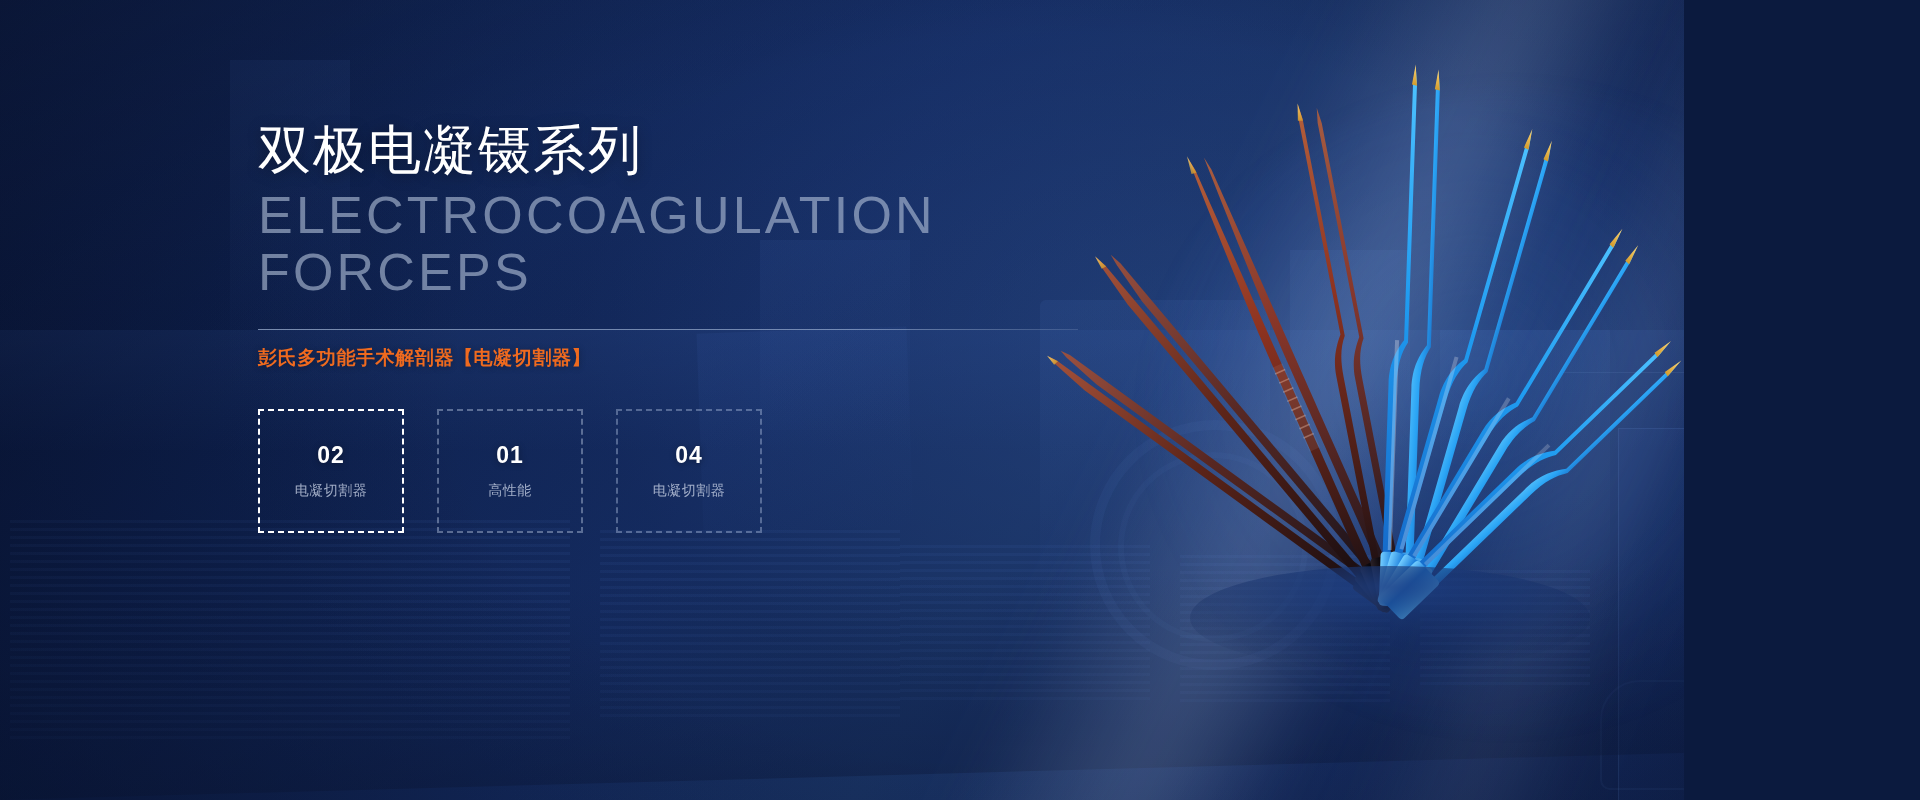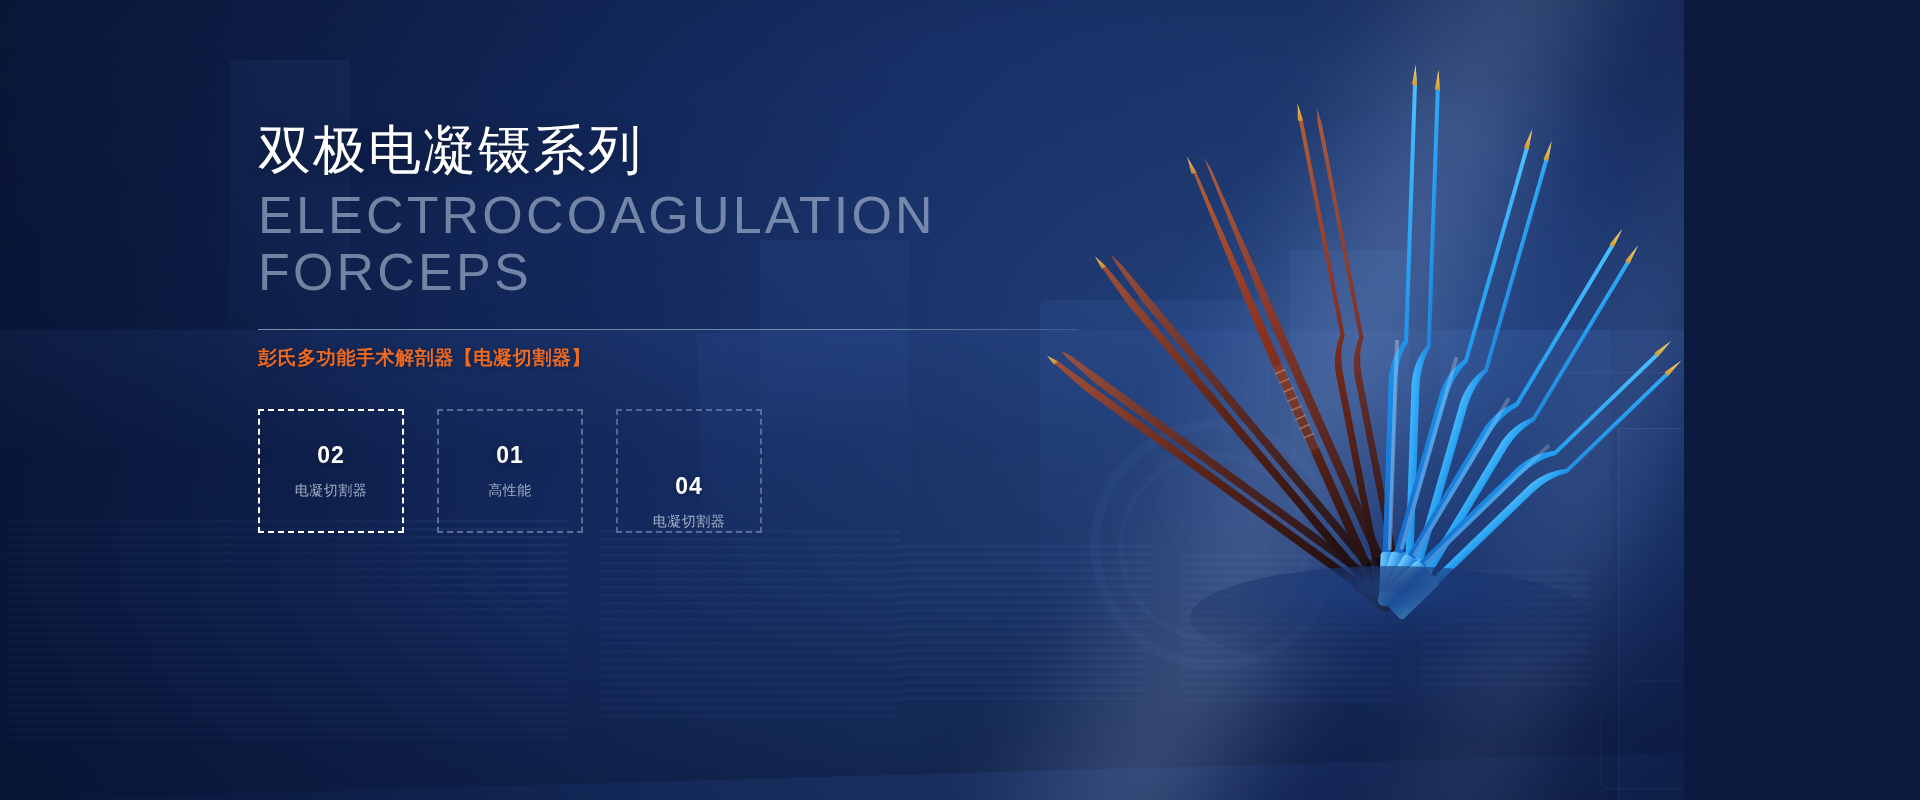--- a/index.html
+++ b/index.html
@@ -109,21 +109,21 @@
   }
   .feature .num{ font-size:23px; font-weight:700; letter-spacing:1px; color:#ffffff;
     text-shadow:0 1px 6px rgba(0,0,0,.35); }
   .feature .lbl{ margin-top:13px; font-size:14px; letter-spacing:.5px;
     color:rgba(196,206,226,0.80); }
 
   .feature.is-active{ border-color:rgba(214,226,246,0.52); }
   .feature.is-active .num{ color:#ef6a1f; font-size:23px; }
   .feature.is-active .lbl{ color:#ef6a1f; font-weight:700; }
   .feature.is-bright{ border-color:#ffffff; }
-  .feature.is-dim{ border-color:rgba(196,212,240,0.36);justify-content:flex-end; }
+  .feature.is-dim{ border-color:rgba(196,212,240,0.36); }
 </style>
 </head>
 <body>
 
 <div class="banner">
 
   <div class="bg-art">
     <div class="wall-top"></div>
     <div class="wall-band"></div>
     <div class="lcol"></div>

